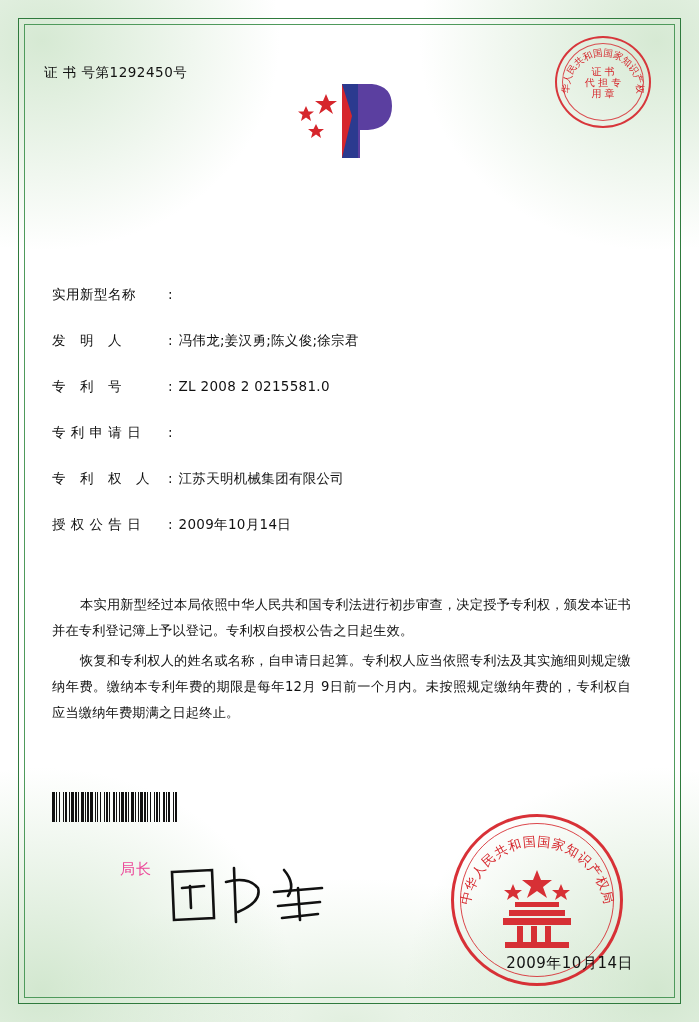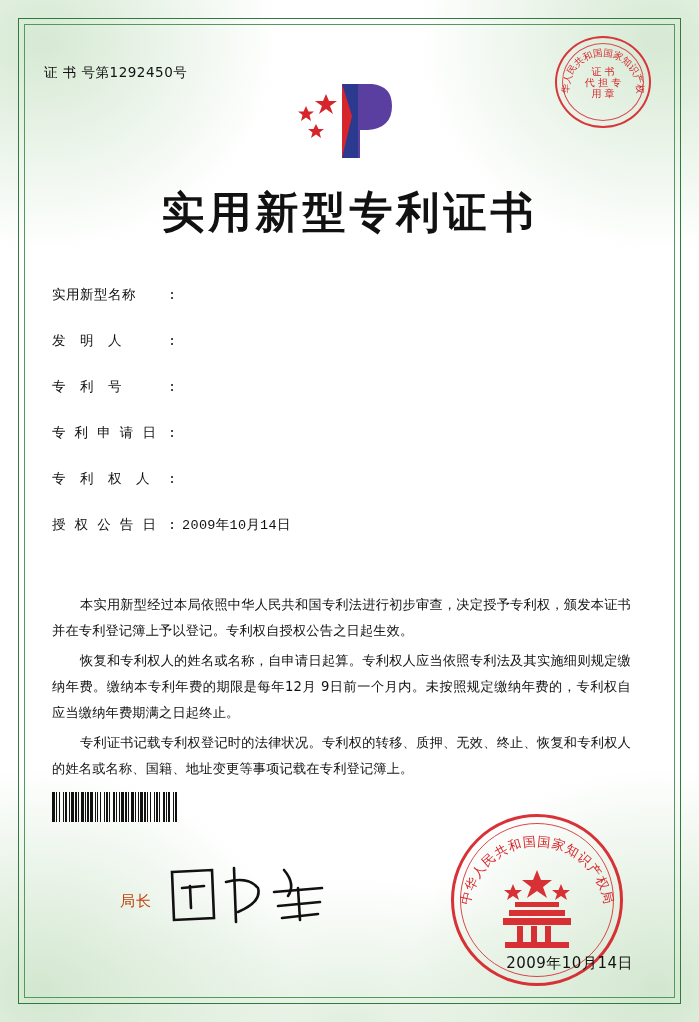--- a/index.html
+++ b/index.html
@@ -131,21 +131,20 @@
     left: 28px;
     right: 28px;
     top: 262px;
   }
   .field-row {
     display: flex;
     align-items: baseline;
     margin-bottom: 28px;
     font-size: 13.5px;
     color: #111;
-    font-family: Liberation Mono, monospace;
   }
   .field-label {
     width: 116px;
     flex: 0 0 116px;
     white-space: pre;
     letter-spacing: 0.5px;
   }
   .field-colon {
     flex: 0 0 auto;
     padding-right: 6px;
@@ -203,23 +202,23 @@
     position: absolute;
     inset: 9px;
     border-radius: 50%;
     border: 1.2px solid #d6262c;
     opacity: 0.85;
   }
   .seal-main svg { position: absolute; left: 0; top: 0; }
   .director-label {
     position: absolute;
     left: 96px;
-    top: 868px;
+    top: 836px;
     font-size: 15px;
-    color: #c2410c;
+    color: #ec4899;
     letter-spacing: 1px;
   }
   .signature {
     position: absolute;
     left: 140px;
     top: 838px;
     width: 180px;
     height: 66px;
   }
   .issue-date {
@@ -274,54 +273,55 @@
       <path d="M62 8 L92 8 Q112 10 112 30 Q112 52 88 54 L80 54 L80 82 L62 82 Z" fill="#5b3fa0"></path>
       <path d="M62 8 L78 8 L78 82 L62 82 Z" fill="#2b3a8f"></path>
       <path d="M62 8 L72 40 L62 82 Z" fill="#d6262c"></path>
       <g fill="#d6262c">
         <polygon points="46,18 49,25 57,25 50,30 53,38 46,33 39,38 42,30 35,25 43,25"></polygon>
         <polygon points="26,30 28.5,35.5 34,35.5 29.5,39 31,45 26,41.5 21,45 22.5,39 18,35.5 23.5,35.5"></polygon>
         <polygon points="36,48 38.5,53 44,53 39.5,56.5 41,62 36,58.5 31,62 32.5,56.5 28,53 33.5,53"></polygon>
       </g>
     </svg>
 
-    <div class="title">实用新型专利证书</div>
 
     <div class="fields">
       <div class="field-row">
         <span class="field-label">实用新型名称</span>
         <span class="field-colon">:</span>
       </div>
       <div class="field-row">
         <span class="field-label">发　明　人</span>
         <span class="field-colon">:</span>
+        <span class="field-value">冯伟龙;姜汉勇;陈义俊;徐宗君</span>
       </div>
       <div class="field-row">
         <span class="field-label">专　利　号</span>
         <span class="field-colon">:</span>
+        <span class="field-value">ZL 2008 2 0215581.0</span>
       </div>
       <div class="field-row">
         <span class="field-label">专 利 申 请 日</span>
         <span class="field-colon">:</span>
       </div>
       <div class="field-row">
         <span class="field-label">专　利　权　人</span>
         <span class="field-colon">:</span>
+        <span class="field-value">江苏天明机械集团有限公司</span>
       </div>
       <div class="field-row">
         <span class="field-label">授 权 公 告 日</span>
         <span class="field-colon">:</span>
         <span class="field-value">2009年10月14日</span>
       </div>
     </div>
 
     <div class="paras">
       <p>本实用新型经过本局依照中华人民共和国专利法进行初步审查，决定授予专利权，颁发本证书并在专利登记簿上予以登记。专利权自授权公告之日起生效。</p>
       <p>恢复和专利权人的姓名或名称，自申请日起算。专利权人应当依照专利法及其实施细则规定缴纳年费。缴纳本专利年费的期限是每年12月 9日前一个月内。未按照规定缴纳年费的，专利权自应当缴纳年费期满之日起终止。</p>
-      <p>专利证书记载专利权登记时的法律状况。专利权的转移、质押、无效、终止、恢复和专利权人的姓名或名称、国籍、地址变更等事项记载在专利登记簿上。</p>
     </div>
 
     <div class="barcode">
         <i style="width:3px"></i>
         <i style="width:1px;background:transparent"></i>
         <i style="width:1px"></i>
         <i style="width:2px;background:transparent"></i>
         <i style="width:1px"></i>
         <i style="width:3px;background:transparent"></i>
         <i style="width:1px"></i>

